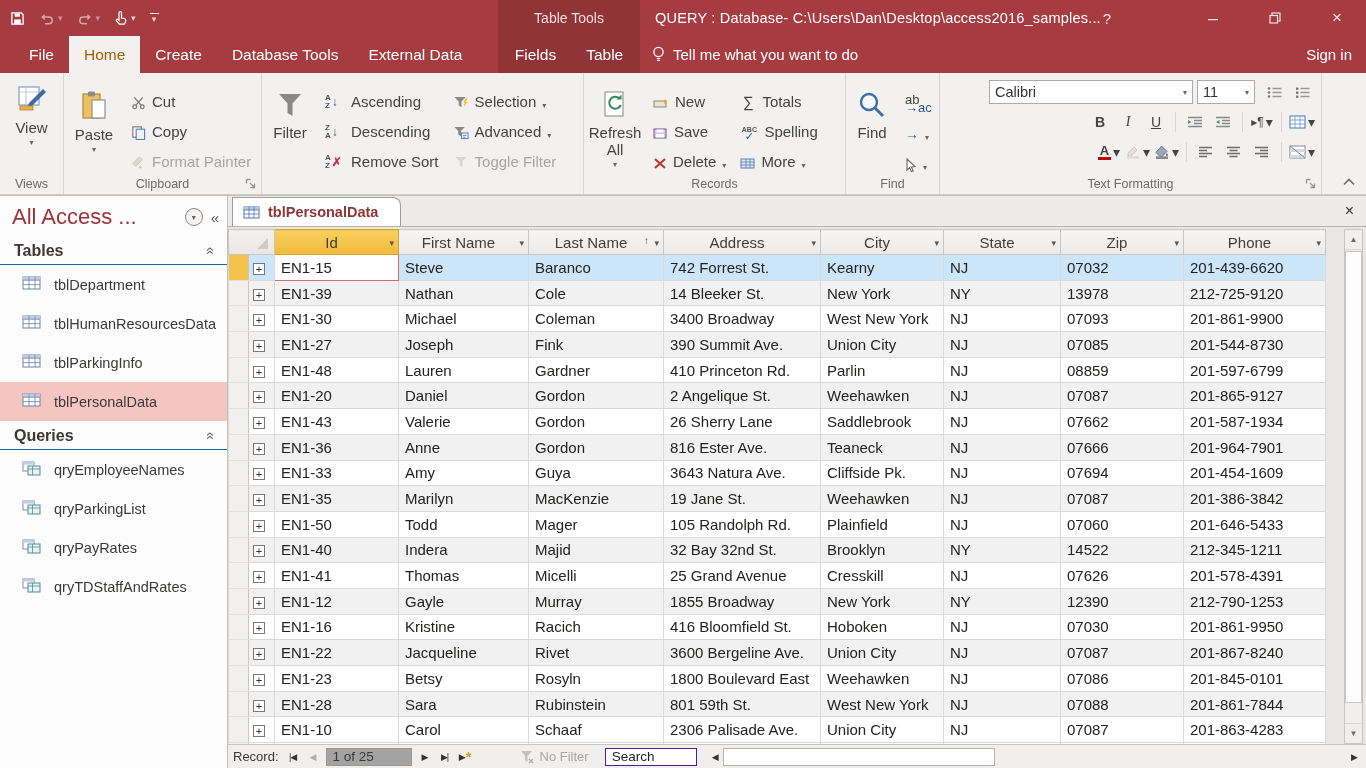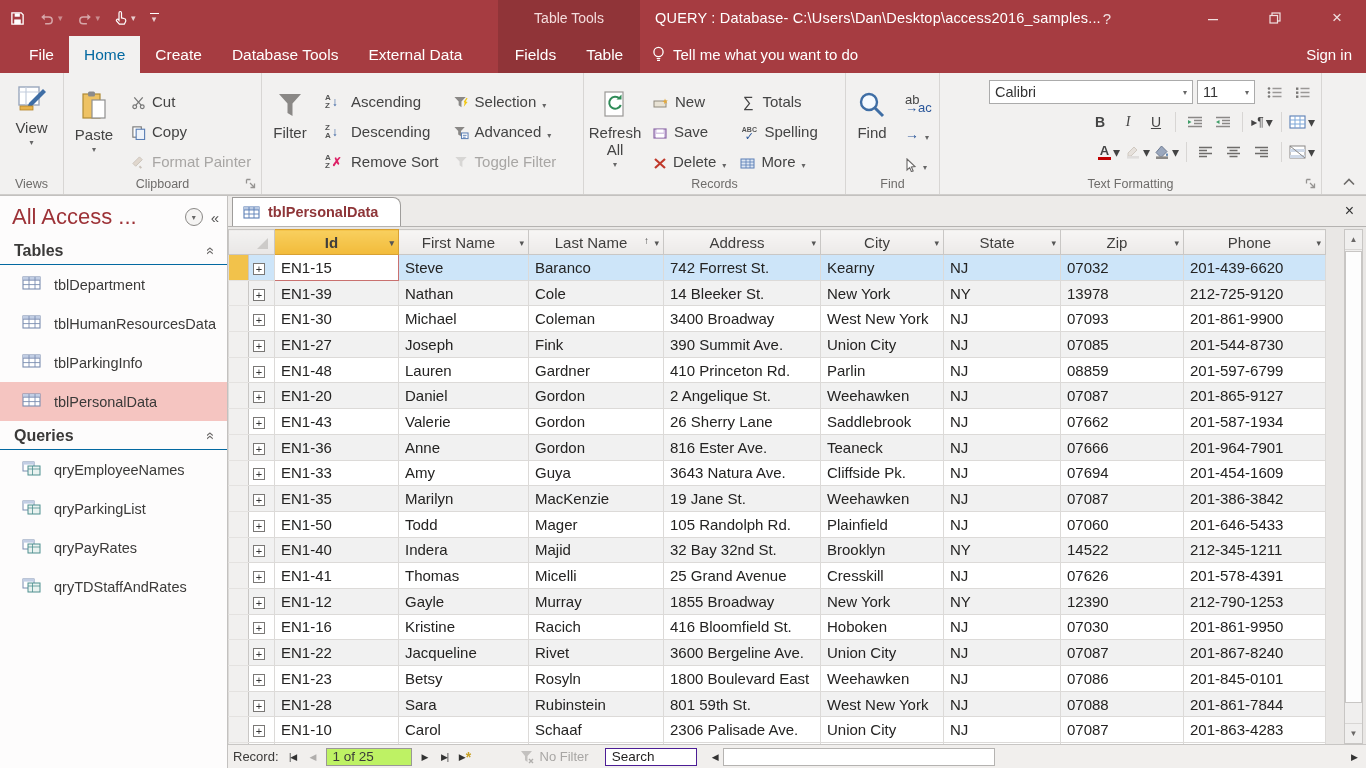--- a/index.html
+++ b/index.html
@@ -16,21 +16,21 @@
   #ctx-label { position:absolute; left:498px; top:0; width:142px; height:36px; display:flex; align-items:center; justify-content:center; color:#f4dcdc; font-size:14px; }
   #win-title { position:absolute; left:655px; top:0; height:36px; display:flex; align-items:center; color:#fff; font-size:14.5px; letter-spacing:.2px; }
   .winbtn { position:absolute; top:0; width:34px; height:36px; display:flex; align-items:center; justify-content:center; color:#f0e0e0; font-size:15px; }
   #btn-help{left:1090px;} #btn-min{left:1196px; font-size:18px;} #btn-restore{left:1258px;} #btn-close{left:1320px; font-size:17px;}
 
   
   #tabrow { position:absolute; left:0; top:36px; width:1366px; height:37px; background:#a63c41; }
   #tabrow .ctx-shade2 { position:absolute; left:498px; top:0; width:142px; height:37px; background:rgba(0,0,0,0.13); }
   #main-tabs { position:absolute; left:14px; top:0; height:37px; display:flex; }
   .rtab { height:37px; display:flex; align-items:center; padding:0 15px; color:#fff; font-size:15.5px; }
-  .rtab.selected { background:#f2f1f0; color:#0369a1; }
+  .rtab.selected { background:#f2f1f0; color:#a16207; }
   #ctx-tabs { position:absolute; left:498px; top:0; width:142px; height:37px; display:flex; justify-content:center; }
   #tellme { position:absolute; left:652px; top:0; height:37px; display:flex; align-items:center; gap:8px; color:#fff; font-size:15px; }
   #signin { position:absolute; right:14px; top:0; height:37px; display:flex; align-items:center; color:#fff; font-size:15px; }
 
   
   #ribbon { position:absolute; left:0; top:73px; width:1366px; height:122px; background:#f2f1f0; border-bottom:1px solid #cfcdcb; display:flex; }
   .rgroup { position:relative; height:100%; border-right:1px solid #d8d6d4; }
   .rgroup-label { position:absolute; bottom:3px; left:0; right:0; text-align:center; font-size:12.5px; color:#6e6c6a; }
   .launcher { position:absolute; bottom:4px; right:4px; width:12px; height:12px; opacity:.7; }
   .bigbtn { display:flex; flex-direction:column; align-items:center; padding-top:10px; height:96px; }
@@ -71,21 +71,21 @@
   
   #main { position:absolute; left:228px; top:195px; right:0; bottom:0; }
   #tabstrip { position:absolute; left:0; top:0; right:0; height:32px; background:#edebe9; border-bottom:1px solid #b5b3b1; border-top:1px solid #c3c1bf; }
   #doc-tab { position:absolute; left:4px; bottom:0; height:29px; background:#fff; border:1px solid #9f9d9b; border-bottom:none; border-top-right-radius:8px; display:flex; align-items:center; gap:8px; padding:0 22px 0 10px; }
   #doc-tab .tlabel { color:#8e3538; font-weight:bold; font-size:14.5px; }
   #doc-close { position:absolute; right:12px; top:6px; font-size:16px; color:#333; }
 
   #gridwrap { position:absolute; left:0; top:32px; right:0; bottom:24px; background:#e9e7e5; overflow:hidden; }
   #grid { border-collapse:collapse; table-layout:fixed; background:#fff; margin-top:2px; }
   #grid th { height:25px; background:linear-gradient(#f7f6f5,#eceae8); border:1px solid #c9c7c5; font-weight:normal; font-size:15px; color:#3f3e3d; position:relative; text-align:center; padding:0 14px 0 4px; overflow:hidden; white-space:nowrap; }
-  #grid th.sel-col { background:linear-gradient(#f8cf5e,#f2bb3a); border-color:#d8a133;font-weight:bold; }
+  #grid th.sel-col { background:linear-gradient(#f8cf5e,#f2bb3a); border-color:#d8a133; }
   #grid th .harrow { position:absolute; right:4px; top:8px; font-size:9px; color:#555; }
   #grid th .sortup { position:absolute; right:14px; top:5px; font-size:10px; color:#444; }
   #grid th.corner { background:linear-gradient(#f3f2f1,#e9e7e6); }
   .tri { position:absolute; right:6px; bottom:5px; width:0; height:0; border-left:11px solid transparent; border-bottom:11px solid #cdcbc9; }
   #grid td { height:25.7px; border:1px solid #dcdad8; font-size:15px; color:#242322; padding:0 4px 0 6px; white-space:nowrap; overflow:hidden; }
   #grid td.rowsel { background:#f1f0ef; border-right:1px solid #c9c7c5; border-top-color:#e4e2e0; border-bottom-color:#e4e2e0; padding:0; }
   #grid td.expand { padding:0 0 0 4px; }
   #grid tr.alt td { background:#f1f1f1; }
   #grid tr.alt td.rowsel { background:#f1f0ef; }
   #grid tr.selected td { background:#cde5f9; }
@@ -96,21 +96,21 @@
   
   #vscroll { position:absolute; right:3px; top:2px; width:19px; bottom:0; background:#f0efee; border:1px solid #c8c6c4; }
   .vbtn { position:absolute; left:0; width:17px; height:20px; display:flex; align-items:center; justify-content:center; font-size:8px; color:#6a6867; background:#f0efee; }
   #vup{top:0; border-bottom:1px solid #d8d6d4;} #vdown{bottom:0; border-top:1px solid #d8d6d4;}
   #vthumb { position:absolute; left:0; top:21px; width:17px; height:452px; background:#fdfdfd; border:1px solid #c8c6c4; }
 
   
   #statusbar { position:absolute; left:0; bottom:0; right:0; height:24px; background:#f1efed; border-top:1px solid #c8c6c4; display:flex; align-items:center; font-size:13px; color:#3b3a39; }
   .nav-btn { width:20px; height:18px; display:flex; align-items:center; justify-content:center; font-size:9px; color:#333; letter-spacing:-1px; }
   .nav-btn.grayed { color:#b0aeac; }
-  #rec-pos { width:86px; height:18px; background:#bef264; border:1px solid #9a9896; display:flex; align-items:center; padding-left:6px; margin:0 3px; font-size:13.5px; }
+  #rec-pos { width:86px; height:18px; background:#a3a3a3; border:1px solid #9a9896; display:flex; align-items:center; padding-left:6px; margin:0 3px; font-size:13.5px; }
   .star { color:#c9a227; font-size:14px; font-weight:bold; margin-left:1px; }
   #nofilter { display:flex; align-items:center; gap:5px; color:#a8a6a4; margin-left:44px; }
   #searchbox { width:92px; height:18px; background:#fff; border:1px solid #4c1d95; display:flex; align-items:center; padding-left:6px; margin-left:16px; font-size:13.5px; color:#1f1e1d; }
   #hscroll { flex:1; height:18px; margin-left:8px; position:relative; }
   #hleft { position:absolute; left:0; top:0; }
   #hthumb { position:absolute; left:18px; top:0; width:272px; height:18px; background:#fff; border:1px solid #b5b3b1; }
   #hright { position:absolute; right:2px; top:0; }
 </style>
 </head>
 <body>

